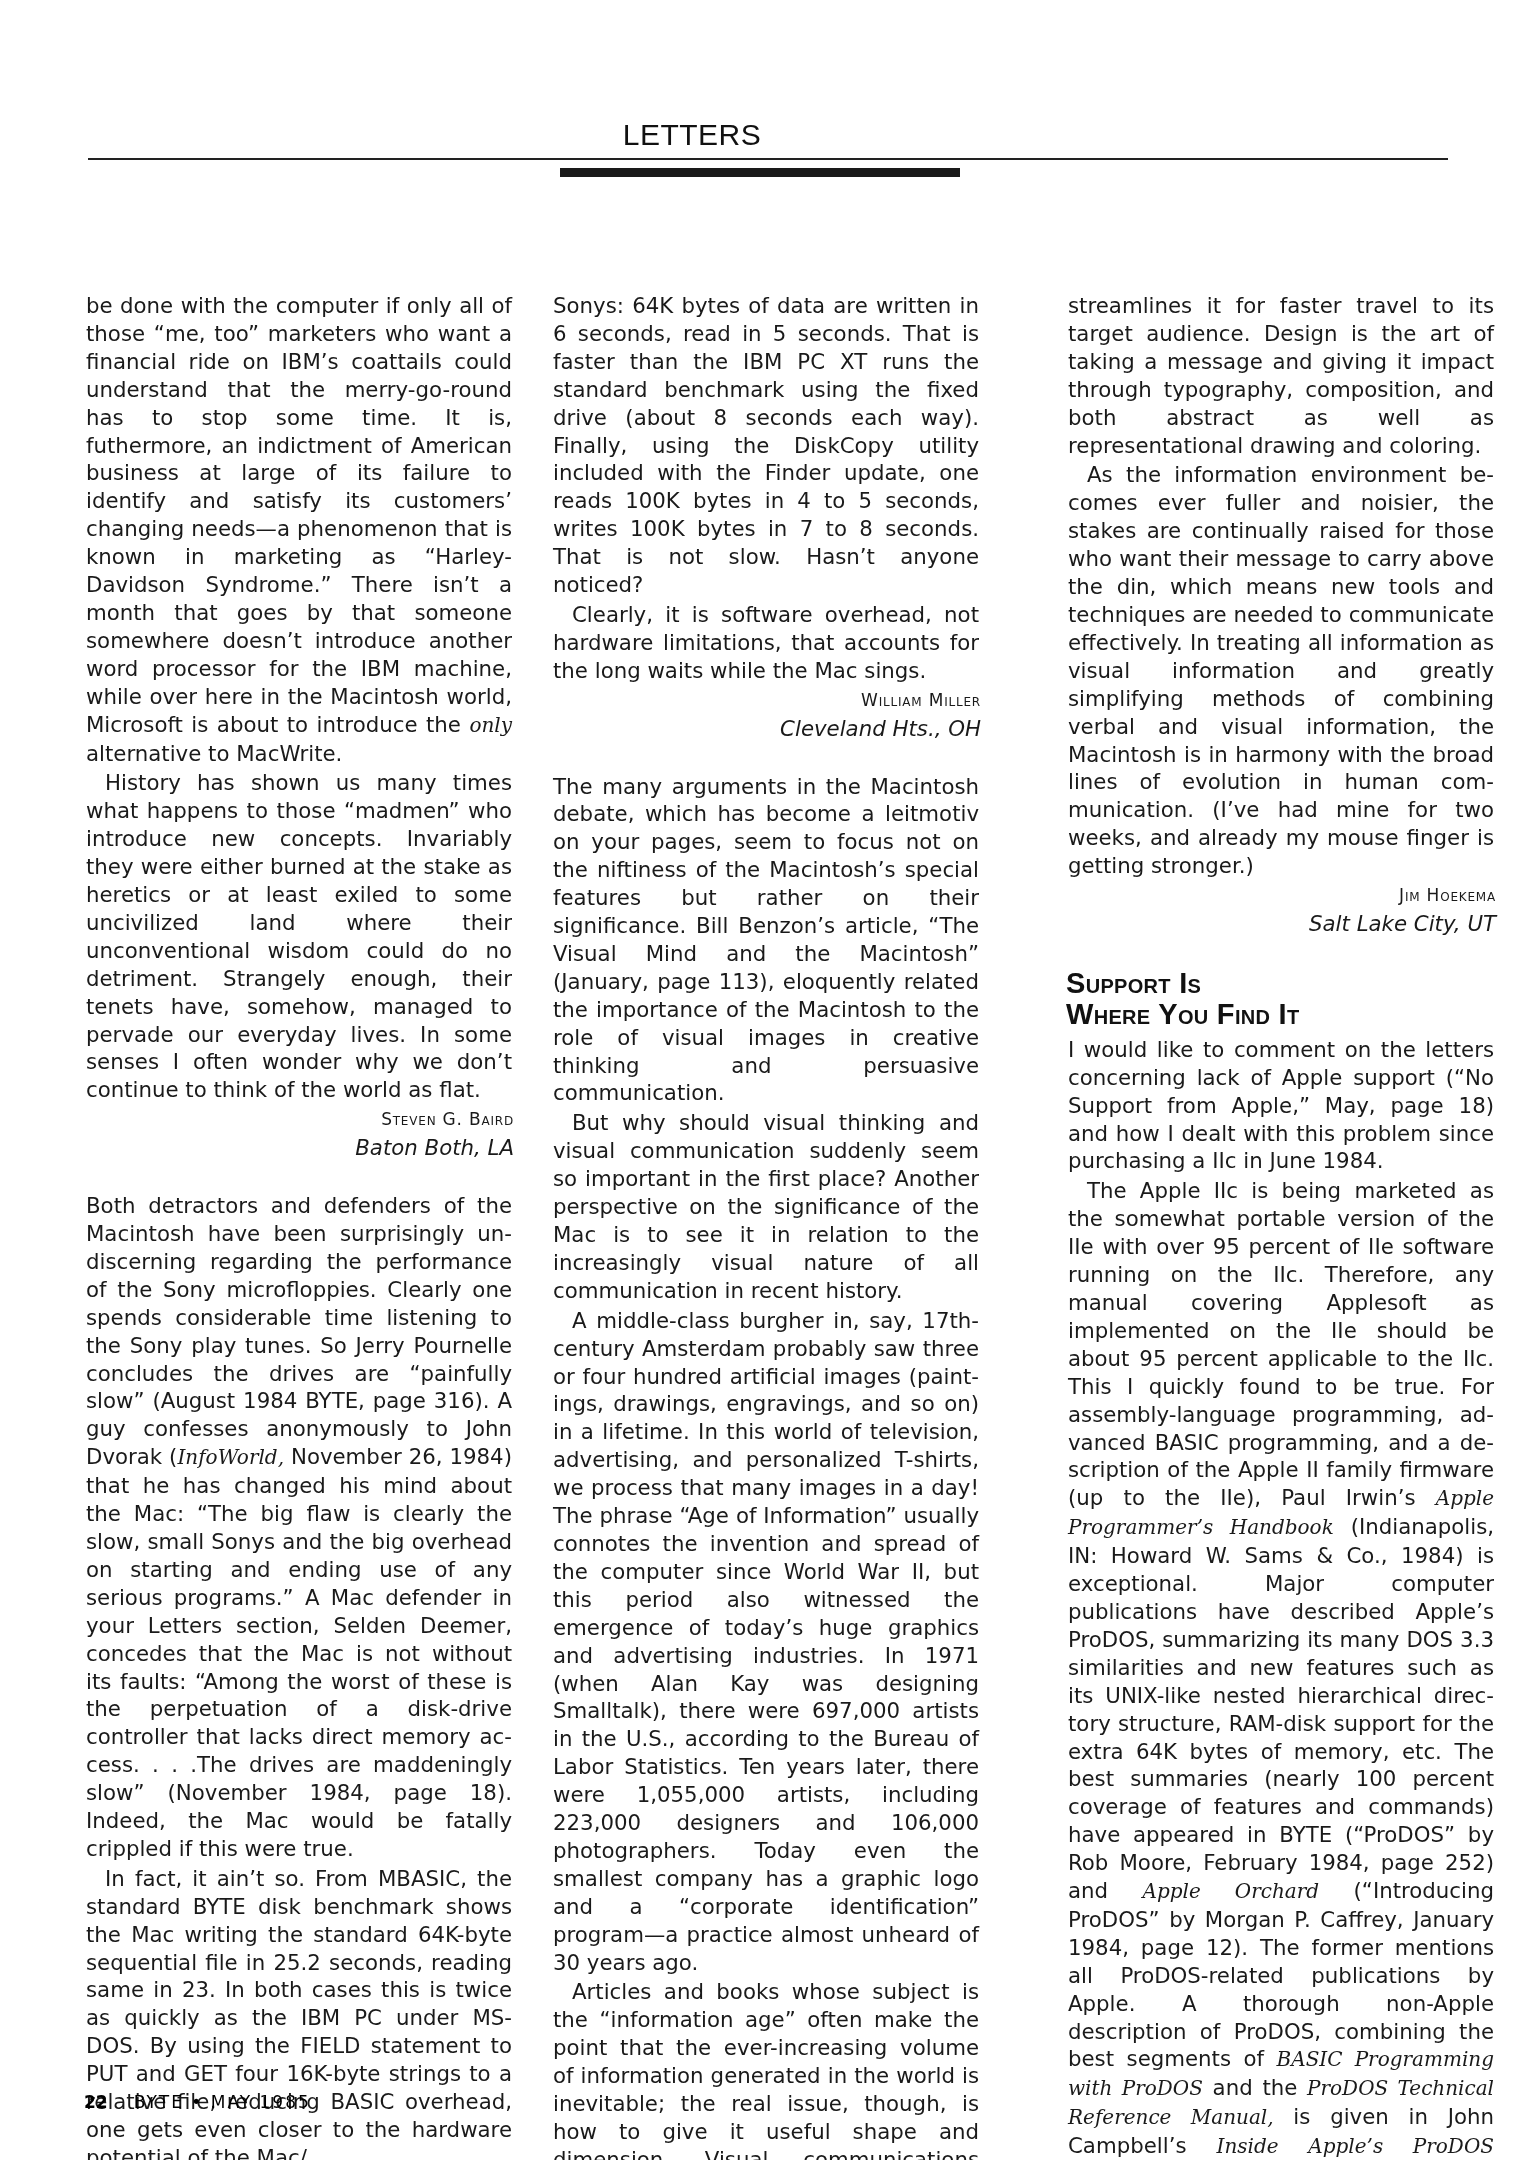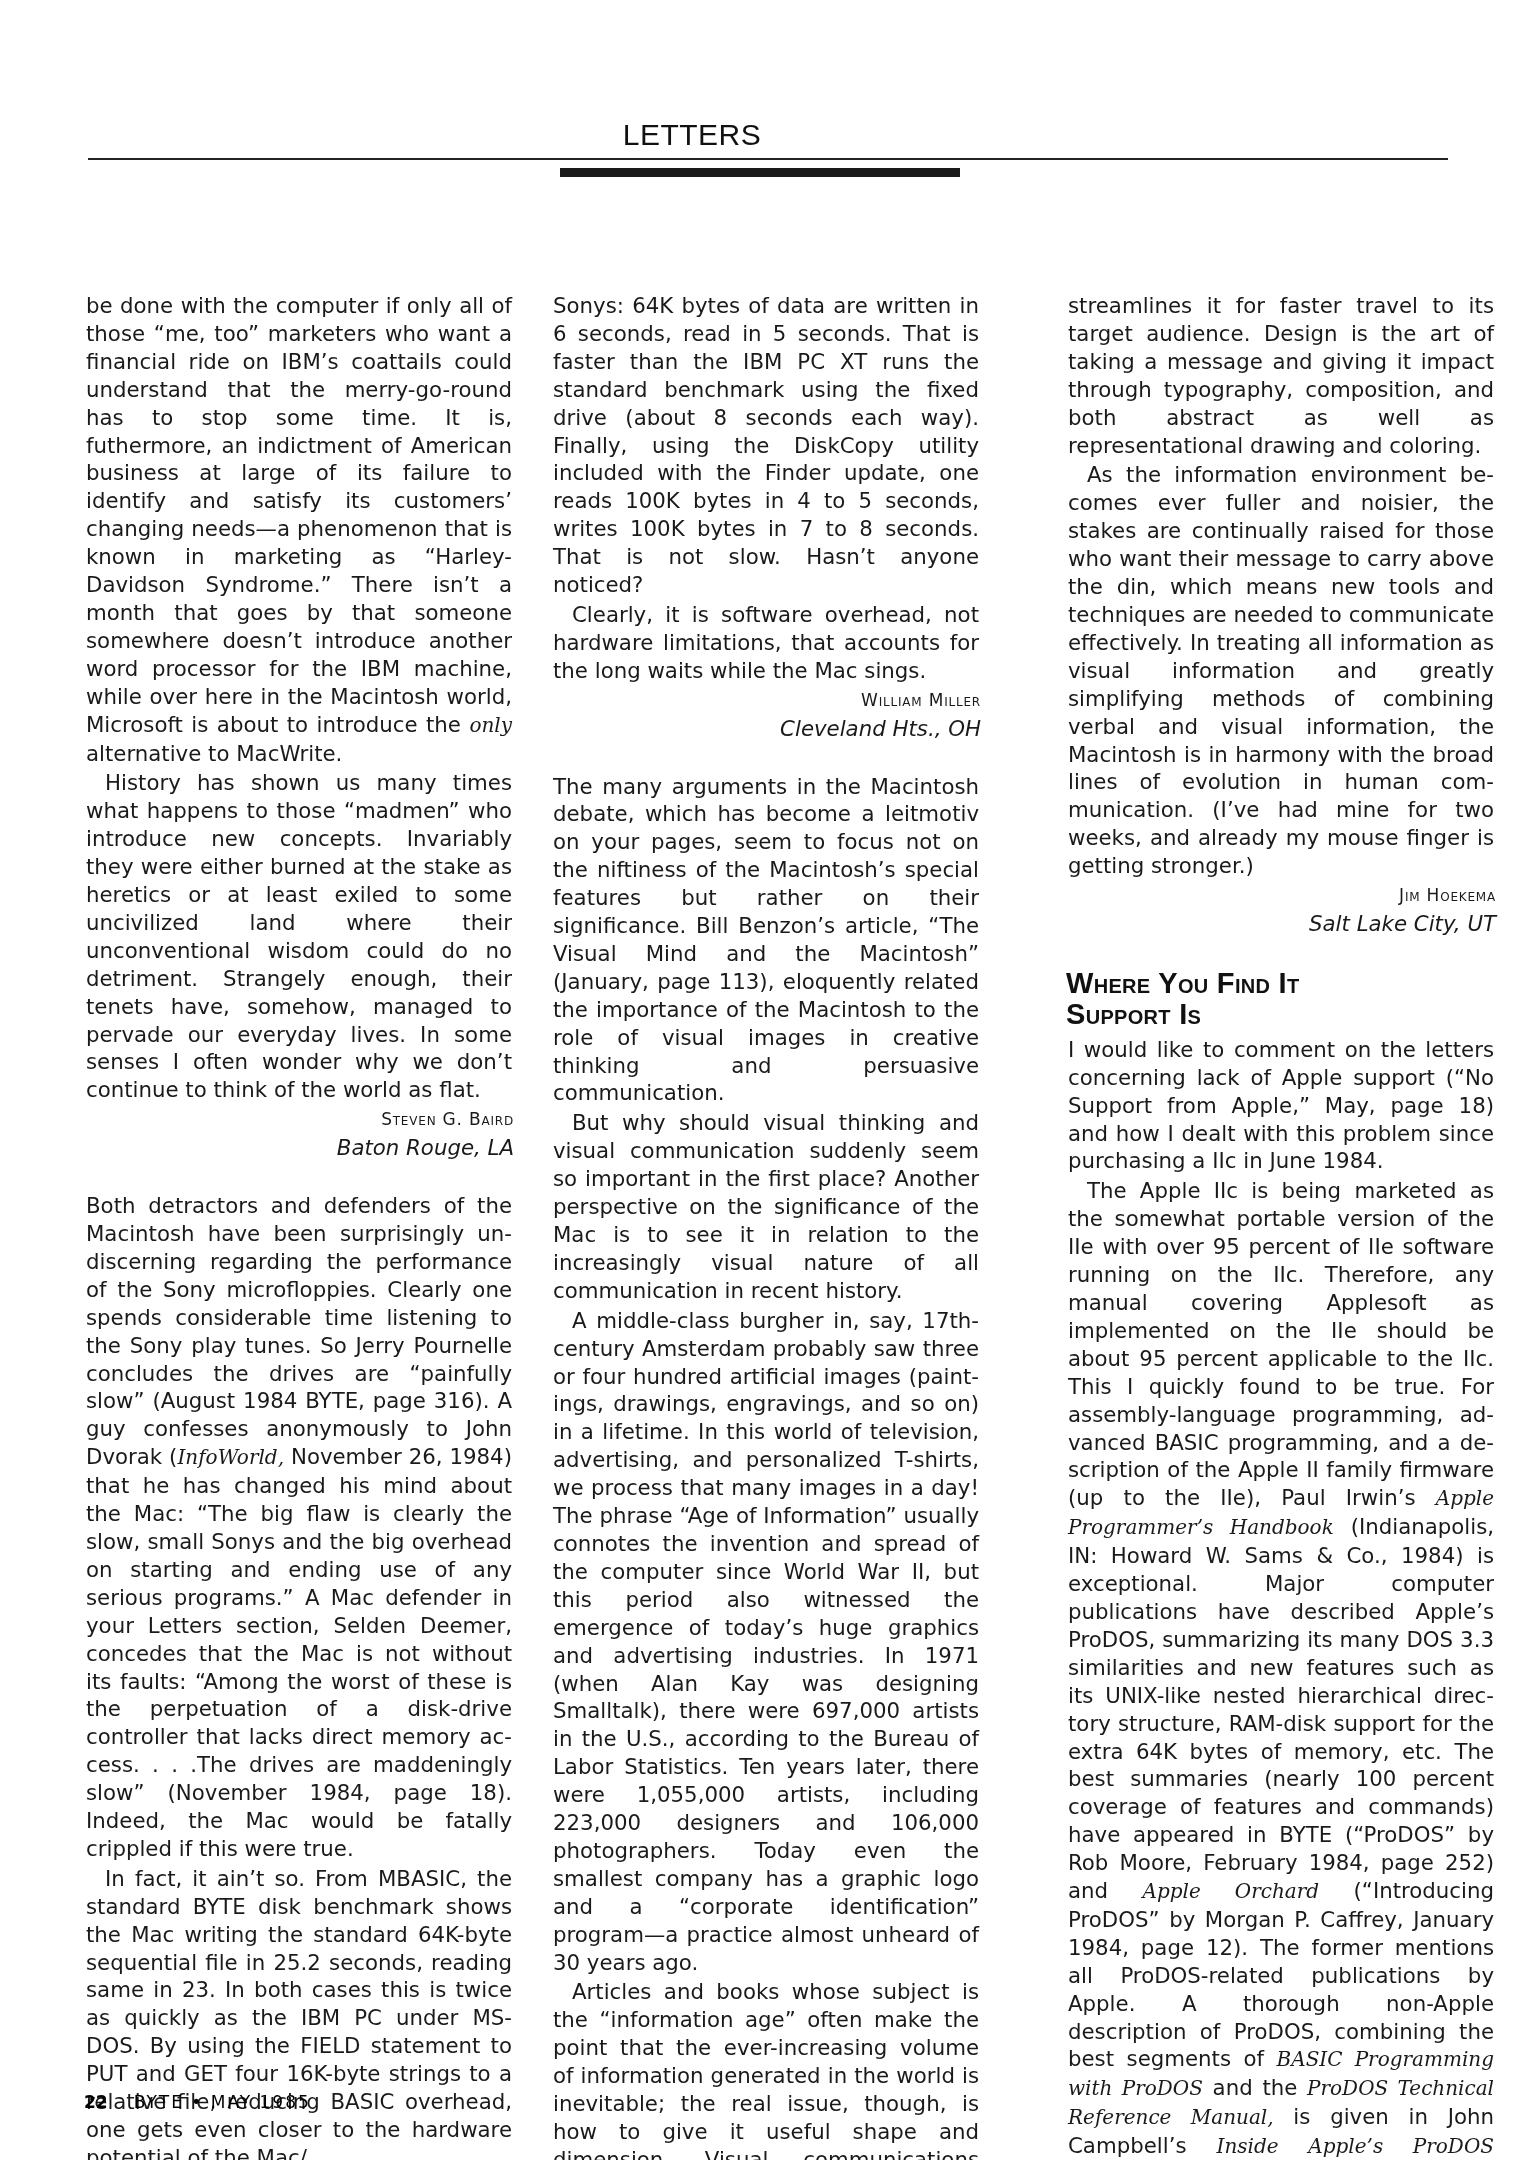--- a/index.html
+++ b/index.html
@@ -30,21 +30,21 @@
 <body>
 
 <div class="header-title">LETTERS</div>
 <div class="header-rule"></div>
 <div class="header-bar"></div>
 
 <div class="col col1">
   <p class="first"><span>be done with the computer if only all of those “me, too” marketers who want a financial ride on IBM’s coattails could understand that the merry-go-round has to stop some time. It is, futhermore, an in­dictment of American business at large of its failure to identify and satisfy its customers’ changing needs—a phenom­enon that is known in marketing as “Harley-Davidson Syndrome.” There isn’t a month that goes by that someone some­where doesn’t introduce another word processor for the IBM machine, while over here in the Macintosh world, Microsoft is about to introduce the </span><em>only</em><span> alternative to MacWrite.</span></p>
   <p>History has shown us many times what happens to those “madmen” who intro­duce new concepts. Invariably they were either burned at the stake as heretics or at least exiled to some uncivilized land where their unconventional wisdom could do no detriment. Strangely enough, their tenets have, somehow, managed to per­vade our everyday lives. In some senses I often wonder why we don’t continue to think of the world as flat.</p>
   <div class="sig sig-name">Steven G. Baird</div>
-  <div class="sig sig-loc">Baton Rouge, LA</div>
+  <div class="sig sig-loc">Baton Both, LA</div>
   <div class="gap"></div>
   <p class="first"><span>Both detractors and defenders of the Macintosh have been surprisingly un­discerning regarding the performance of the Sony microfloppies. Clearly one spends considerable time listening to the Sony play tunes. So Jerry Pournelle con­cludes the drives are “painfully slow” (August 1984 BYTE, page 316). A guy con­fesses anonymously to John Dvorak (</span><em>Info­World,</em><span> November 26, 1984) that he has changed his mind about the Mac: “The big flaw is clearly the slow, small Sonys and the big overhead on starting and ending use of any serious programs.” A Mac defender in your Letters section, Selden Deemer, concedes that the Mac is not without its faults: “Among the worst of these is the perpetuation of a disk-drive controller that lacks direct memory ac­cess. . . .The drives are maddeningly slow” (November 1984, page 18). Indeed, the Mac would be fatally crippled if this were true.</span></p>
   <p>In fact, it ain’t so. From MBASIC, the stan­dard BYTE disk benchmark shows the Mac writing the standard 64K-byte sequential file in 25.2 seconds, reading same in 23. In both cases this is twice as quickly as the IBM PC under MS-DOS. By using the FIELD statement to PUT and GET four 16K-byte strings to a relative file, reduc­ing BASIC overhead, one gets even closer to the hardware potential of the Mac/</p>
 </div>
 
 <div class="col col2">
   <p class="first">Sonys: 64K bytes of data are written in 6 seconds, read in 5 seconds. That is faster than the IBM PC XT runs the standard benchmark using the fixed drive (about 8 seconds each way). Finally, using the DiskCopy utility included with the Finder update, one reads 100K bytes in 4 to 5 seconds, writes 100K bytes in 7 to 8 seconds. That is not slow. Hasn’t anyone noticed?</p>
   <p>Clearly, it is software overhead, not hard­ware limitations, that accounts for the long waits while the Mac sings.</p>
   <div class="sig sig-name">William Miller</div>
   <div class="sig sig-loc">Cleveland Hts., OH</div>
@@ -54,22 +54,22 @@
   <p>A middle-class burgher in, say, 17th-century Amsterdam probably saw three or four hundred artificial images (paint­ings, drawings, engravings, and so on) in a lifetime. In this world of television, adver­tising, and personalized T-shirts, we pro­cess that many images in a day! The phrase “Age of Information” usually con­notes the invention and spread of the computer since World War II, but this period also witnessed the emergence of today’s huge graphics and advertising in­dustries. In 1971 (when Alan Kay was de­signing Smalltalk), there were 697,000 ar­tists in the U.S., according to the Bureau of Labor Statistics. Ten years later, there were 1,055,000 artists, including 223,000 designers and 106,000 photographers. To­day even the smallest company has a graphic logo and a “corporate identifica­tion” program—a practice almost unheard of 30 years ago.</p>
   <p>Articles and books whose subject is the “information age” often make the point that the ever-increasing volume of infor­mation generated in the world is inevit­able; the real issue, though, is how to give it useful shape and dimension. Visual communications does precisely that: It shapes information, gives it character, and</p>
 </div>
 
 <div class="col col3">
   <p class="first">streamlines it for faster travel to its target audience. Design is the art of taking a mes­sage and giving it impact through typo­graphy, composition, and both abstract as well as representational drawing and coloring.</p>
   <p>As the information environment be­comes ever fuller and noisier, the stakes are continually raised for those who want their message to carry above the din, which means new tools and techniques are needed to communicate effectively. In treating all information as visual informa­tion and greatly simplifying methods of combining verbal and visual information, the Macintosh is in harmony with the broad lines of evolution in human com­munication. (I’ve had mine for two weeks, and already my mouse finger is getting stronger.)</p>
   <div class="sig sig-name">Jim Hoekema</div>
   <div class="sig sig-loc">Salt Lake City, UT</div>
   <div class="section-head">
+    <div>Support Is</div>
     <div>Where You Find It</div>
-    <div>Support Is</div>
   </div>
   <p class="first">I would like to comment on the letters con­cerning lack of Apple support (“No Sup­port from Apple,” May, page 18) and how I dealt with this problem since pur­chasing a IIc in June 1984.</p>
   <p><span>The Apple IIc is being marketed as the somewhat portable version of the IIe with over 95 percent of IIe software running on the IIc. Therefore, any manual covering Applesoft as implemented on the IIe should be about 95 percent applicable to the IIc. This I quickly found to be true. For assembly-language programming, ad­vanced BASIC programming, and a de­scription of the Apple II family firmware (up to the IIe), Paul Irwin’s </span><em>Apple Program­mer’s Handbook</em><span> (Indianapolis, IN: Howard W. Sams &amp; Co., 1984) is exceptional. Major computer publications have described Apple’s ProDOS, summarizing its many DOS 3.3 similarities and new features such as its UNIX-like nested hierarchical direc­tory structure, RAM-disk support for the extra 64K bytes of memory, etc. The best summaries (nearly 100 percent coverage of features and commands) have ap­peared in BYTE (“ProDOS” by Rob Moore, February 1984, page 252) and </span><em>Apple Orchard</em><span> (“Introducing ProDOS” by Morgan P. Caffrey, January 1984, page 12). The former mentions all ProDOS-related pub­lications by Apple. A thorough non-Apple description of ProDOS, combining the best segments of </span><em>BASIC Programming with ProDOS</em><span> and the </span><em>ProDOS Technical Reference Manual,</em><span> is given in John Campbell’s </span><em>Inside Apple’s ProDOS</em><span> (Reston, VA: Reston Pub-</span></p>
 </div>
 
 <div class="footer">
   <span class="pgnum">22</span><span>BYTE • MAY 1985</span>
 </div>
 
 </body></html>

